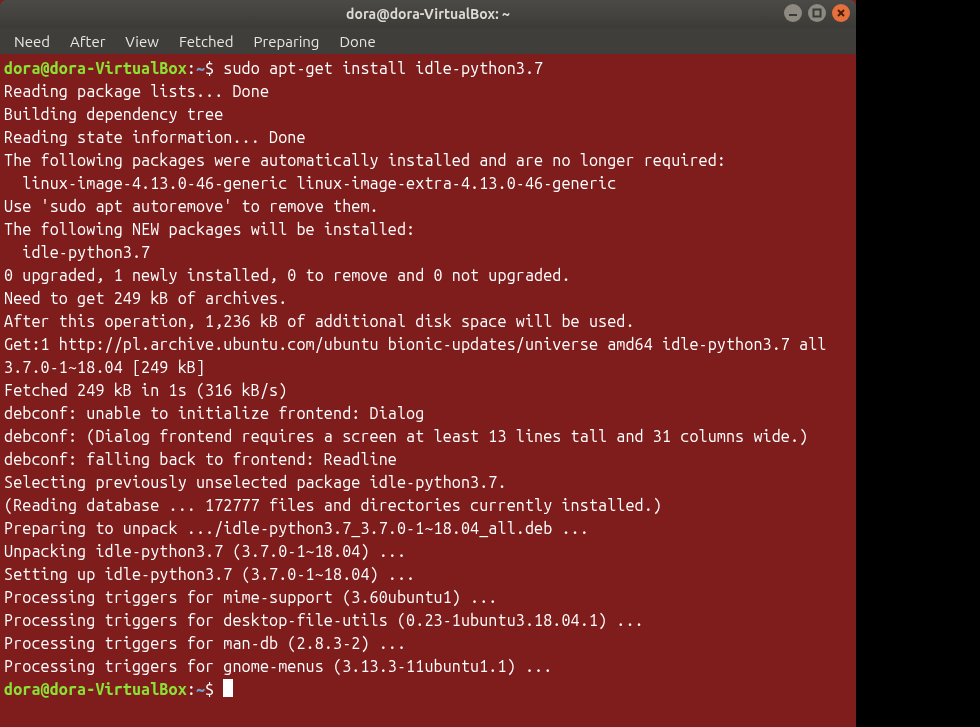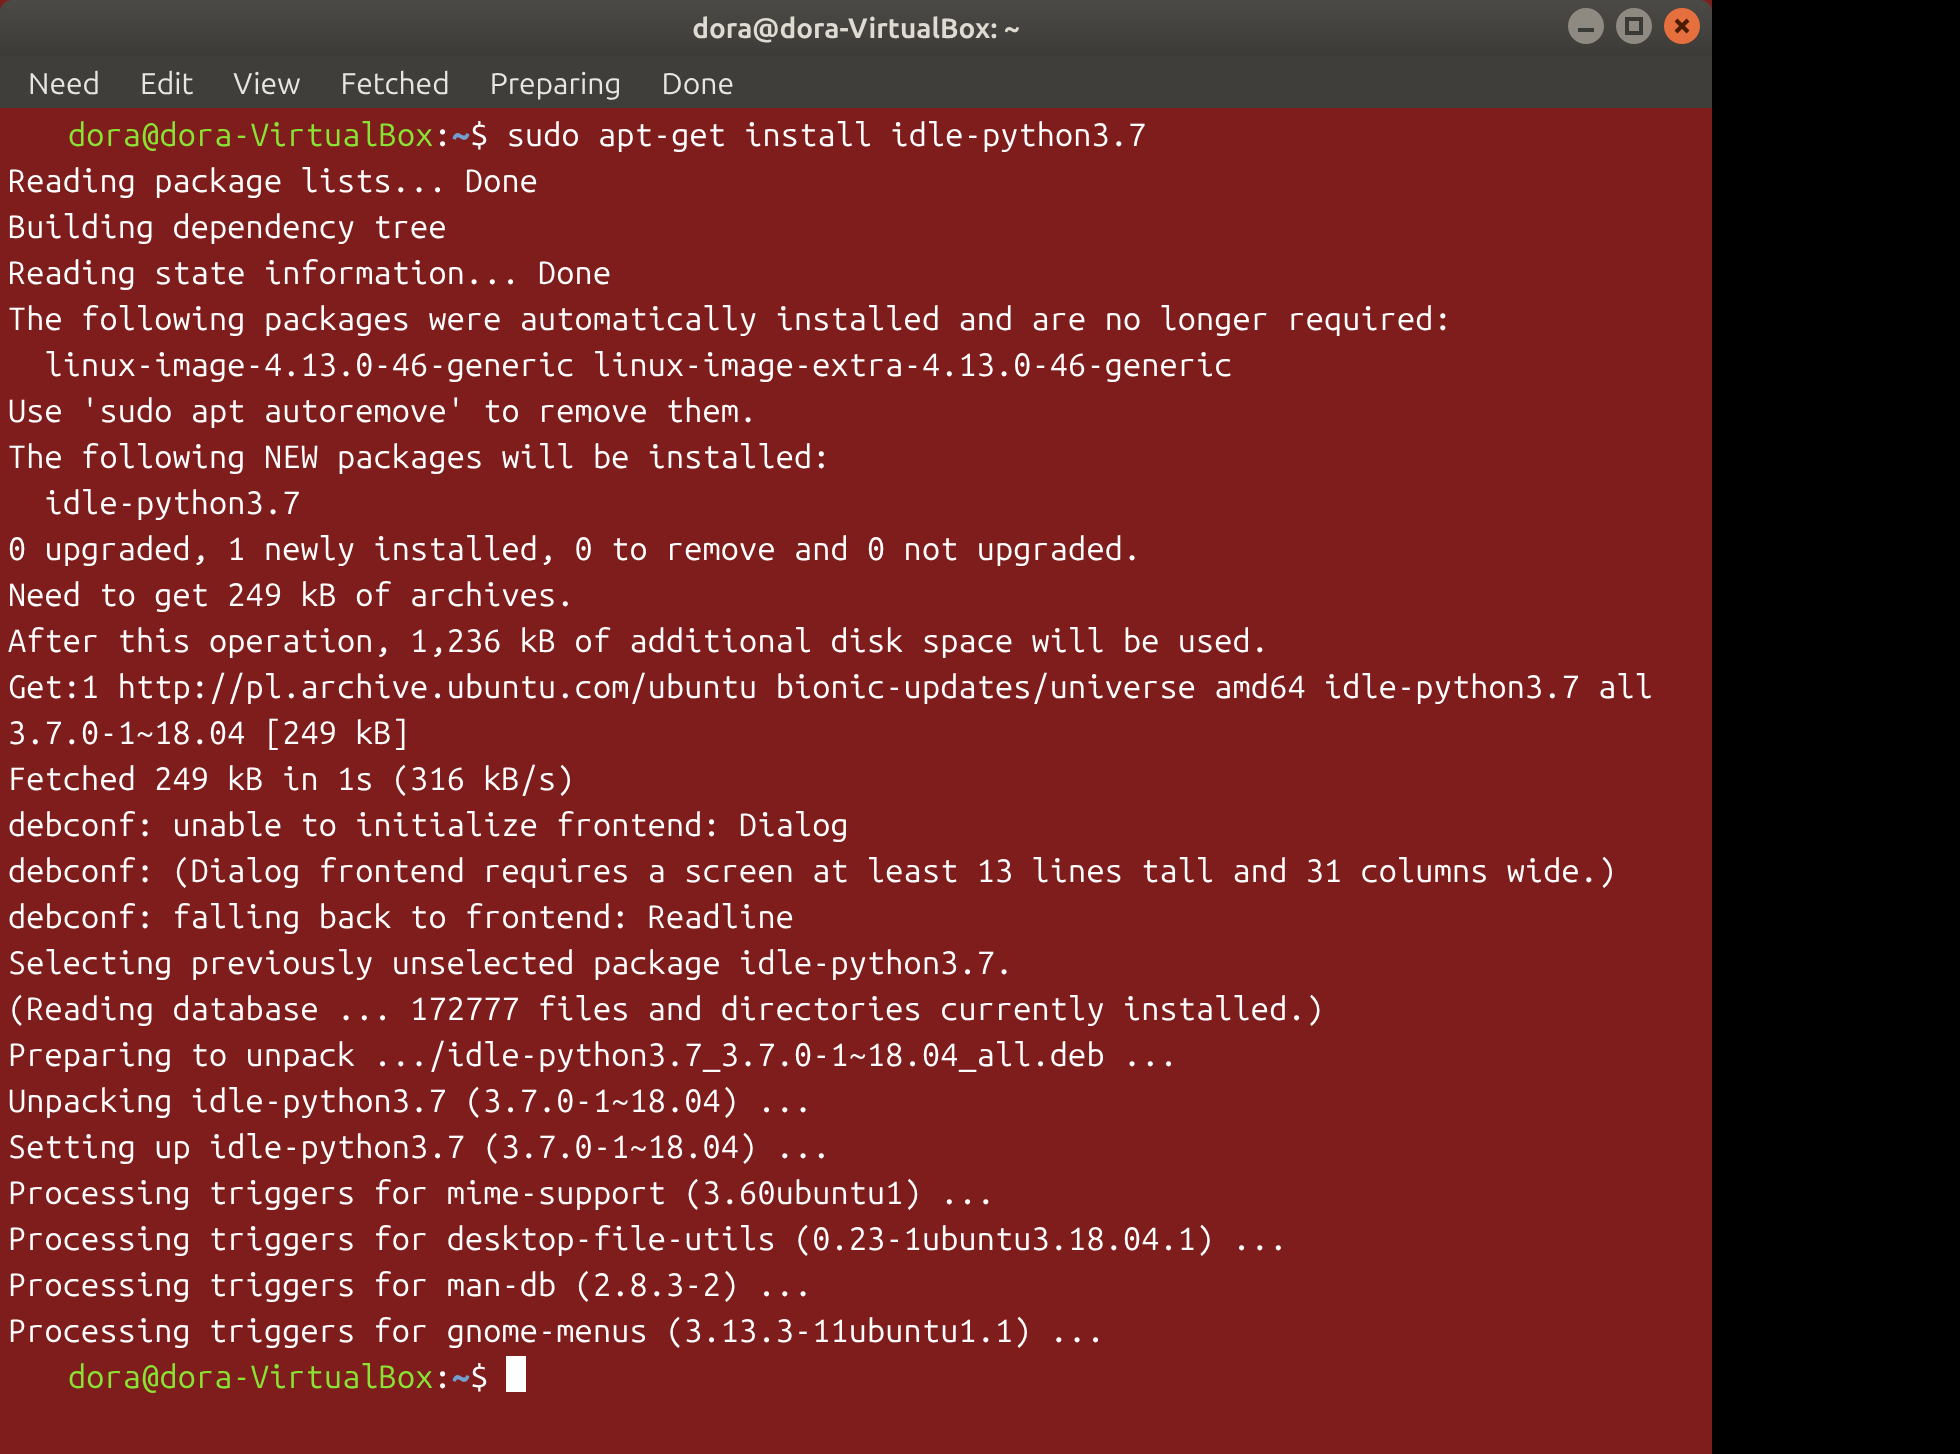--- a/index.html
+++ b/index.html
@@ -18,21 +18,21 @@
 .wc-min svg { stroke:#3a3a36; stroke-width:2; }
 .wc-max svg { stroke:#3a3a36; stroke-width:2; fill:none; }
 .wc-close svg { stroke:#4a1c00; stroke-width:2; }
 
 
 .menubar { height:26px; background:#3f3e3a; display:flex; align-items:center; padding:0 4px; gap:0; }
 .menu-item { color:#e8e6e1; font:15px "Ubuntu","DejaVu Sans",sans-serif; padding:3px 10px; cursor:pointer; }
 
 
 .terminal { flex:1; font:16.15px/23px "Ubuntu Mono","DejaVu Sans Mono","Consolas",monospace; color:#ffffff; padding:3px 4px 2px 4px; white-space:pre-wrap; word-break:break-all; cursor:text; letter-spacing:0.1px; }
-.green { color:#8ae234; font-weight:normal;margin-left:30px; }
+.green { color:#8ae234; font-weight:bold; }
 .blue  { color:#729fcf; font-weight:bold; }
 .cursor { display:inline-block; width:10px; height:18px; background:#ffffff; vertical-align:-2px; }
 </style>
 </head>
 <body>
 
 <div class="window">
 
   <div class="titlebar">
     <span class="title-text">dora@dora-VirtualBox: ~</span>
@@ -51,21 +51,21 @@
         <svg viewBox="0 0 10 10">
             <line x1="2" y1="2" x2="8" y2="8"></line>
             <line x1="8" y1="2" x2="2" y2="8"></line>
           </svg>
       </div>
     </div>
   </div>
 
   <div class="menubar">
     <span class="menu-item">Need</span>
-    <span class="menu-item">Edit</span>
+    <span class="menu-item">After</span>
     <span class="menu-item">View</span>
     <span class="menu-item">Fetched</span>
     <span class="menu-item">Preparing</span>
     <span class="menu-item">Done</span>
   </div>
 
   <div class="terminal" id="term"><div><span><span class="green">dora@dora-VirtualBox</span><span>:</span><span class="blue">~</span><span>$ </span></span><span>sudo apt-get install idle-python3.7</span></div><div>Reading package lists... Done</div><div>Building dependency tree       </div><div>Reading state information... Done</div><div>The following packages were automatically installed and are no longer required:</div><div>  linux-image-4.13.0-46-generic linux-image-extra-4.13.0-46-generic</div><div>Use 'sudo apt autoremove' to remove them.</div><div>The following NEW packages will be installed:</div><div>  idle-python3.7</div><div>0 upgraded, 1 newly installed, 0 to remove and 0 not upgraded.</div><div>Need to get 249 kB of archives.</div><div>After this operation, 1,236 kB of additional disk space will be used.</div><div>Get:1 http://pl.archive.ubuntu.com/ubuntu bionic-updates/universe amd64 idle-python3.7 all 3.7.0-1~18.04 [249 kB]</div><div>Fetched 249 kB in 1s (316 kB/s)</div><div>debconf: unable to initialize frontend: Dialog</div><div>debconf: (Dialog frontend requires a screen at least 13 lines tall and 31 columns wide.)</div><div>debconf: falling back to frontend: Readline</div><div>Selecting previously unselected package idle-python3.7.</div><div>(Reading database ... 172777 files and directories currently installed.)</div><div>Preparing to unpack .../idle-python3.7_3.7.0-1~18.04_all.deb ...</div><div>Unpacking idle-python3.7 (3.7.0-1~18.04) ...</div><div>Setting up idle-python3.7 (3.7.0-1~18.04) ...</div><div>Processing triggers for mime-support (3.60ubuntu1) ...</div><div>Processing triggers for desktop-file-utils (0.23-1ubuntu3.18.04.1) ...</div><div>Processing triggers for man-db (2.8.3-2) ...</div><div>Processing triggers for gnome-menus (3.13.3-11ubuntu1.1) ...</div><div><span><span class="green">dora@dora-VirtualBox</span><span>:</span><span class="blue">~</span><span>$ </span></span><span class="cursor"></span></div></div>
 
 </div>
 

